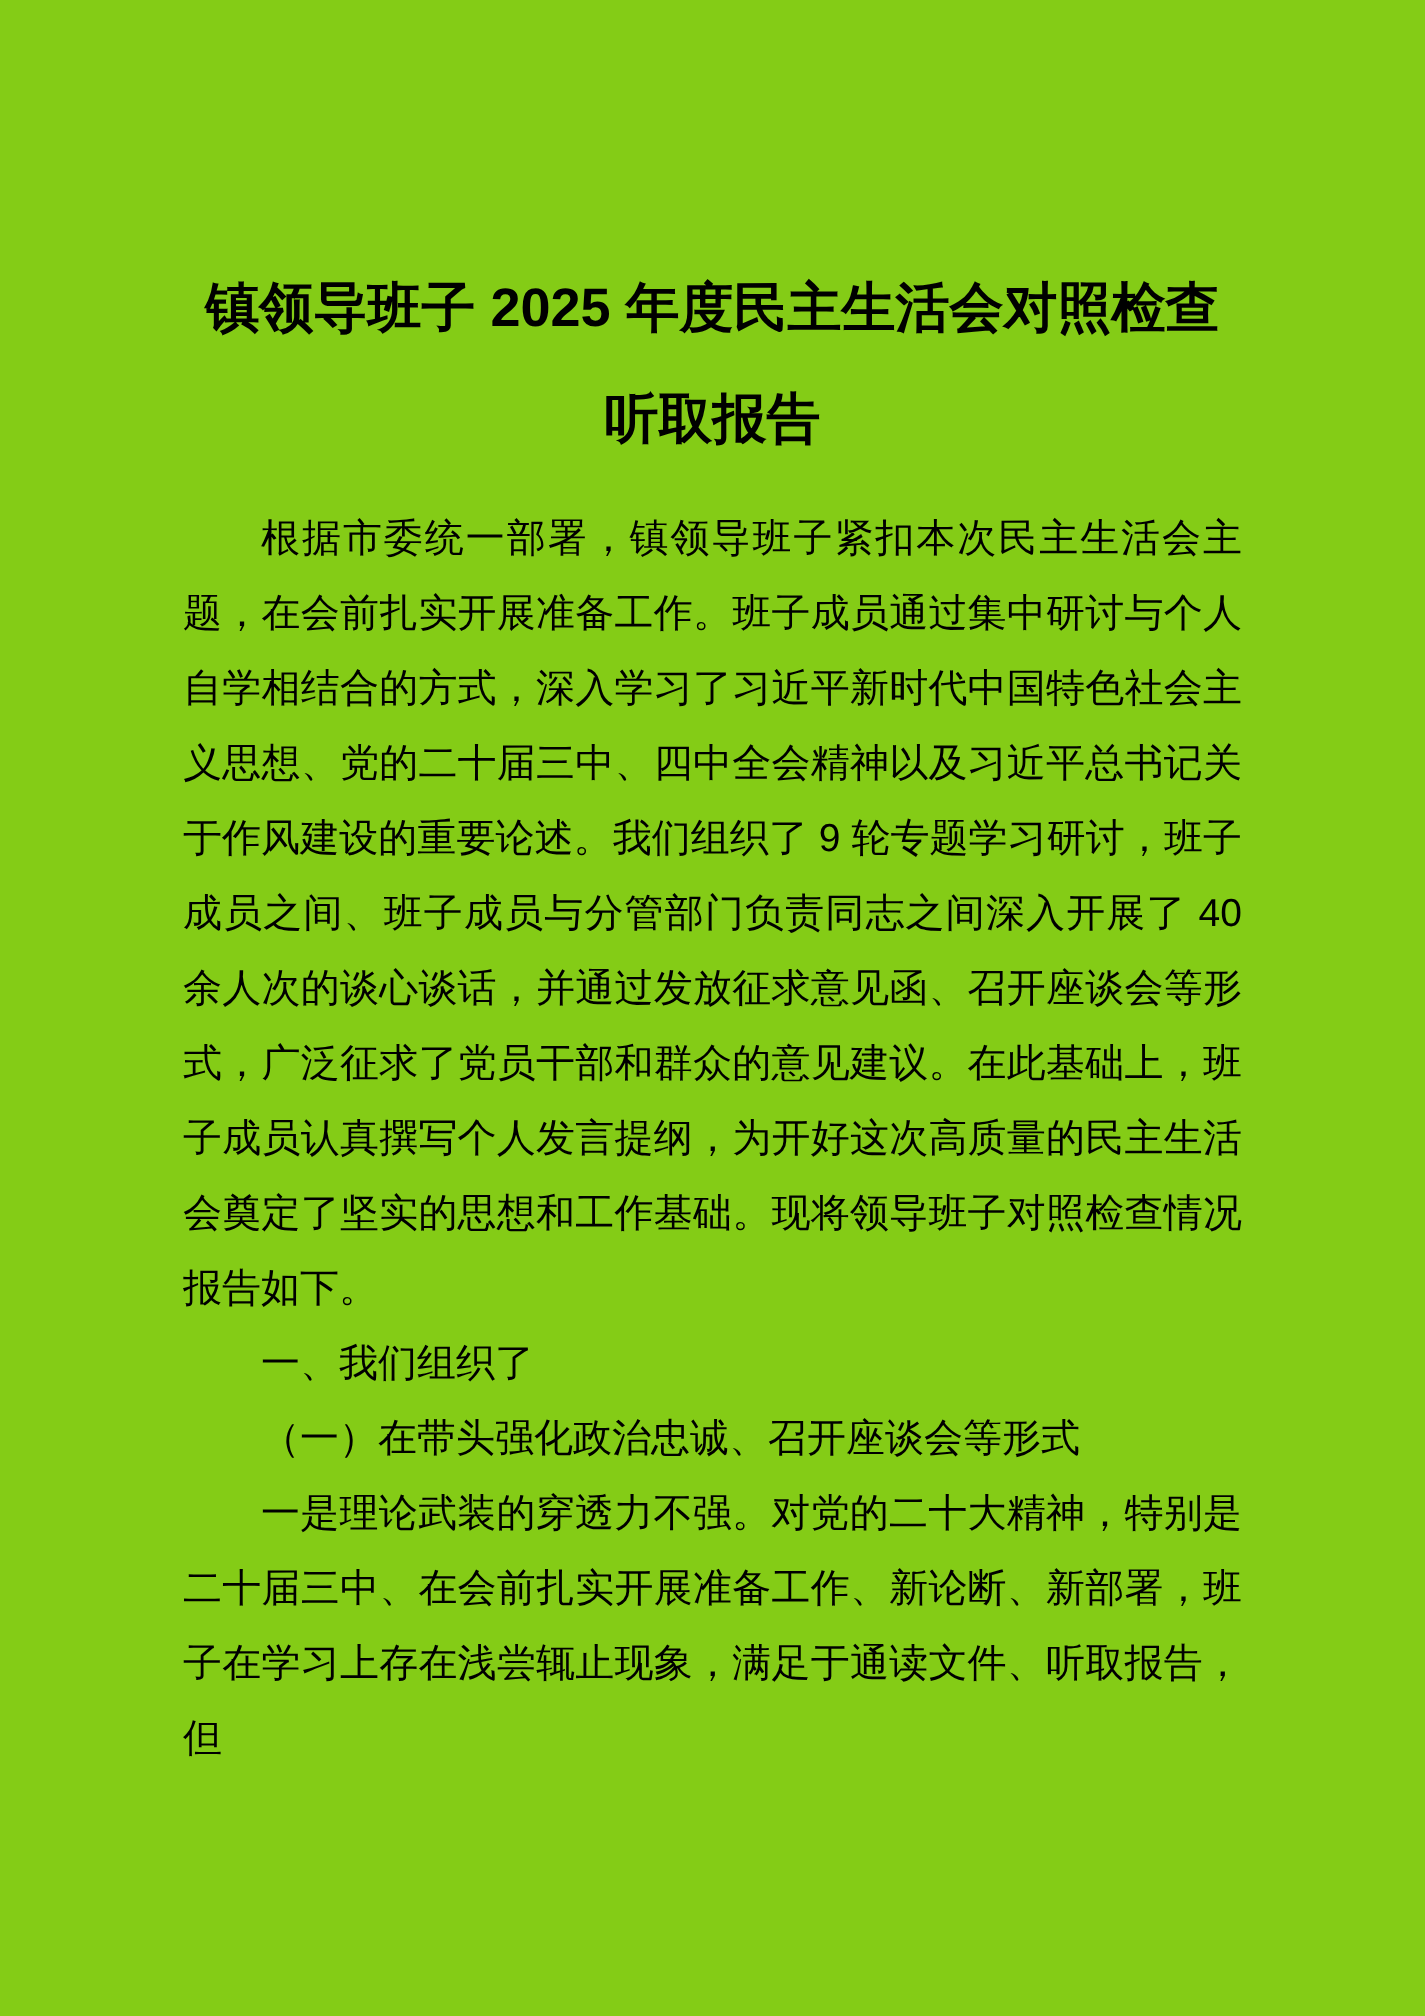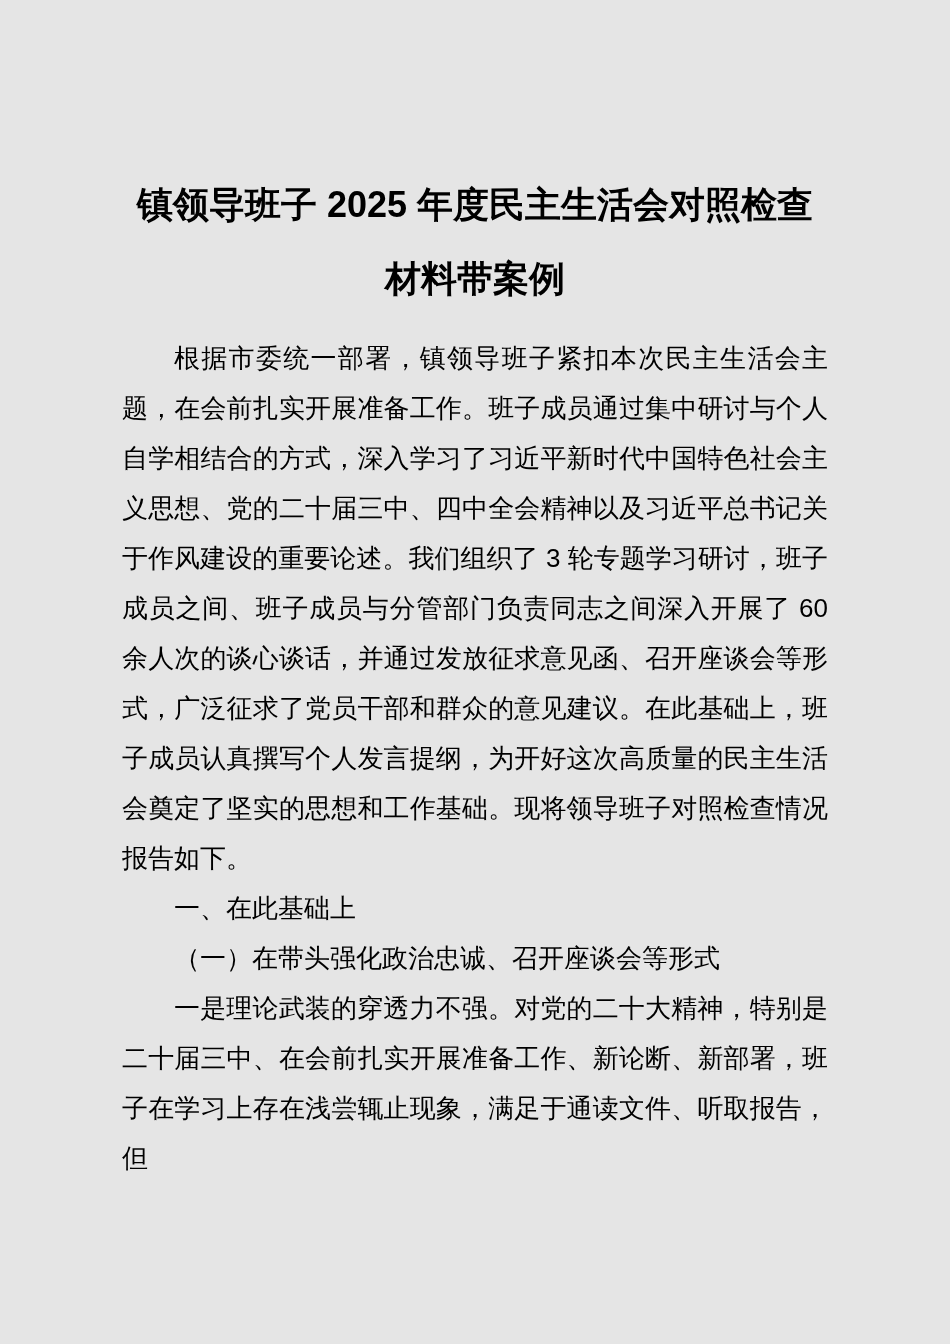--- a/index.html
+++ b/index.html
@@ -10,21 +10,21 @@
   body {
     width: 950px;
     height: 1344px;
     font-family: "Liberation Sans", "DejaVu Sans", sans-serif;
     color: #000000;
   }
   .page {
     box-sizing: border-box;
     width: 950px;
     height: 1344px;
-    background: #e5e5e5;
+    background: #84cc16;
     padding-top: 168px;
     overflow: hidden;
   }
   .doc-title {
     text-align: center;
     font-size: 36px;
     line-height: 74px;
     font-weight: 600;
     color: #000000;
   }
@@ -45,23 +45,23 @@
     text-indent: 2em;
   }
 </style>
 </head>
 <body>
 
 <div class="page">
 
   <div class="doc-title">
     <div class="title-line">镇领导班子 2025 年度民主生活会对照检查</div>
-    <div class="title-line">材料带案例</div>
+    <div class="title-line">听取报告</div>
   </div>
 
   <div class="doc-body">
-    <p>根据市委统一部署，镇领导班子紧扣本次民主生活会主题，在会前扎实开展准备工作。班子成员通过集中研讨与个人自学相结合的方式，深入学习了习近平新时代中国特色社会主义思想、党的二十届三中、四中全会精神以及习近平总书记关于作风建设的重要论述。我们组织了 3 轮专题学习研讨，班子成员之间、班子成员与分管部门负责同志之间深入开展了 60 余人次的谈心谈话，并通过发放征求意见函、召开座谈会等形式，广泛征求了党员干部和群众的意见建议。在此基础上，班子成员认真撰写个人发言提纲，为开好这次高质量的民主生活会奠定了坚实的思想和工作基础。现将领导班子对照检查情况报告如下。</p>
-    <p>一、在此基础上</p>
+    <p>根据市委统一部署，镇领导班子紧扣本次民主生活会主题，在会前扎实开展准备工作。班子成员通过集中研讨与个人自学相结合的方式，深入学习了习近平新时代中国特色社会主义思想、党的二十届三中、四中全会精神以及习近平总书记关于作风建设的重要论述。我们组织了 9 轮专题学习研讨，班子成员之间、班子成员与分管部门负责同志之间深入开展了 40 余人次的谈心谈话，并通过发放征求意见函、召开座谈会等形式，广泛征求了党员干部和群众的意见建议。在此基础上，班子成员认真撰写个人发言提纲，为开好这次高质量的民主生活会奠定了坚实的思想和工作基础。现将领导班子对照检查情况报告如下。</p>
+    <p>一、我们组织了</p>
     <p>（一）在带头强化政治忠诚、召开座谈会等形式</p>
     <p>一是理论武装的穿透力不强。对党的二十大精神，特别是二十届三中、在会前扎实开展准备工作、新论断、新部署，班子在学习上存在浅尝辄止现象，满足于通读文件、听取报告，但</p>
   </div>
 
 </div>
 
 </body></html>

